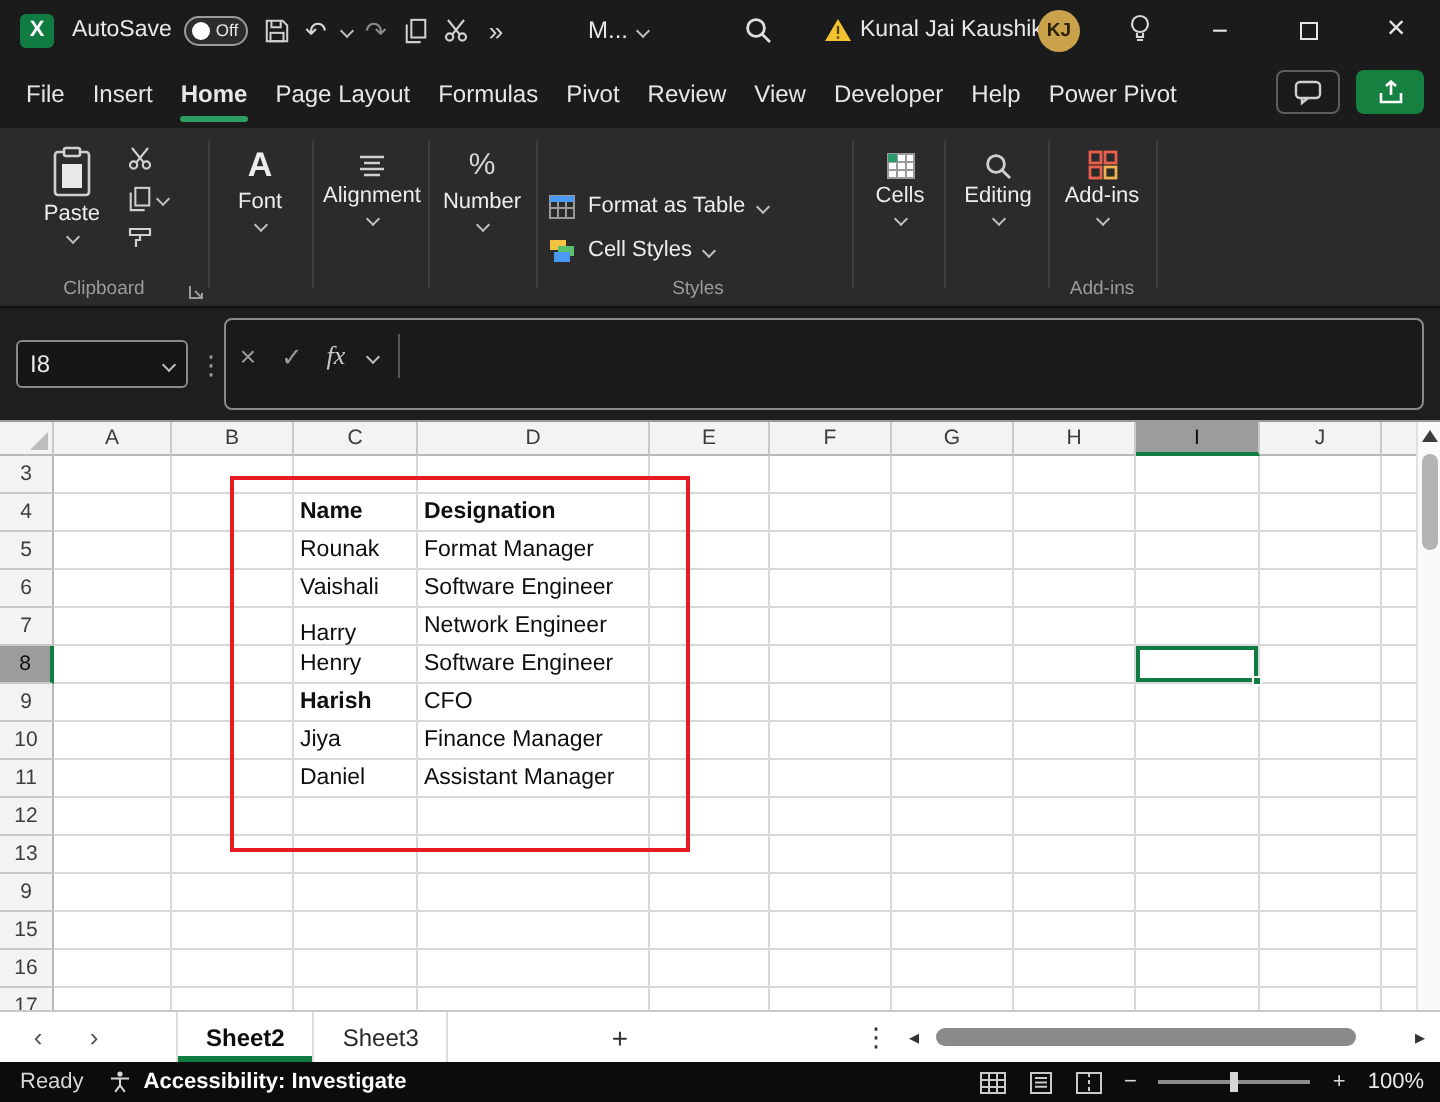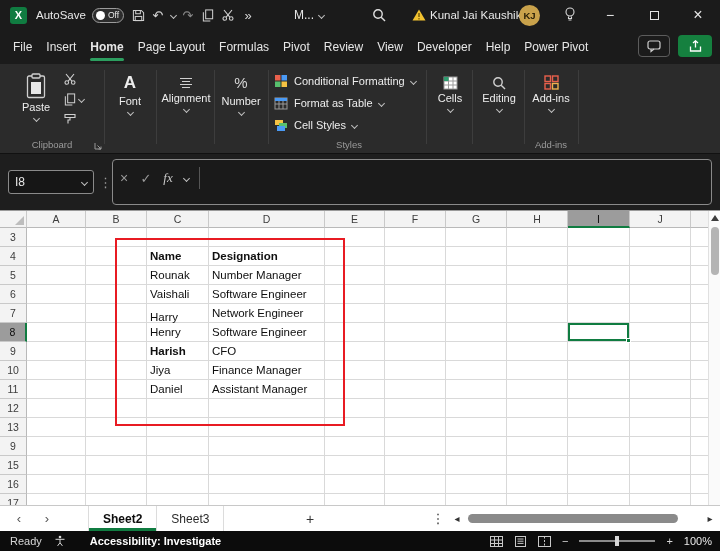--- a/index.html
+++ b/index.html
@@ -96,21 +96,21 @@
 .addsheet{left:300px;font-size:14px;color:#333;width:20px;justify-content:center}
 .sheetmenu{left:428px;font-size:13px;color:#333;width:20px;justify-content:center}
 .hscroll{left:450px;right:3px}
 .hs-arrow{font-size:10px;color:#333;width:14px;text-align:center;flex:none}
 .hs-track{flex:1;height:12px;position:relative}
 .hs-thumb{position:absolute;left:4px;top:1.5px;height:9px;width:88%;background:#8a8a8a;border-radius:5px}
 
 
 .statusbar{height:20px;background:#0c0c0c;position:relative;display:flex;align-items:center;color:#d6d6d6;font-size:11px}
 .sb-left{display:flex;align-items:flex-start;gap:12px;padding-left:10px}
-.sb-acc{font-weight:bold;color:#fff;display:flex;align-items:center;gap:24px}
+.sb-acc{font-weight:bold;color:#fff;display:flex;align-items:center;gap:6px}
 .sb-right{position:absolute;right:8px;top:0;bottom:0;display:flex;align-items:center;gap:11px}
 .ztrack{width:76px;height:2px;background:#8b8b8b;position:relative}
 .zthumb{position:absolute;left:36px;top:-4px;width:4px;height:10px;background:#d6d6d6}
 .zoomtxt{color:#e8e8e8}
 svg{display:block}
 </style>
 </head>
 <body>
 
 <div class="titlebar">
@@ -276,32 +276,20 @@
   </div>
   <div class="rdiv" style="left:214px"></div>
 
   <div class="rbtn" style="left:218px;width:46px">
     <span class="pct">%</span>
     <span class="rlabel">Number</span>
     <span class="chev"></span>
   </div>
   <div class="rdiv" style="left:268px"></div>
 
-  <div class="style-row" style="top:7px">
-    <span>
-      <svg width="14" height="14" viewBox="0 0 14 14">
-          <rect x="1" y="1" width="5.5" height="5.5" fill="#e8604c"></rect>
-          <rect x="7.5" y="1" width="5.5" height="5.5" fill="#4a9af5"></rect>
-          <rect x="1" y="7.5" width="5.5" height="5.5" fill="#58c06e"></rect>
-          <rect x="7.5" y="7.5" width="5.5" height="5.5" fill="#f5c243"></rect>
-        </svg>
-    </span>
-    <span>Conditional Formatting</span>
-    <span class="chev"></span>
-  </div>
   <div class="style-row" style="top:29px">
     <span>
       <svg width="14" height="13" viewBox="0 0 14 13">
           <rect x="1" y="1" width="12" height="11" fill="none" stroke="#9a9a9a"></rect>
           <rect x="1" y="1" width="12" height="3" fill="#4a9af5"></rect>
           <path d="M1 7h12M5 4v8M9 4v8" stroke="#9a9a9a"></path>
         </svg>
     </span>
     <span>Format as Table</span>
     <span class="chev"></span>
@@ -607,21 +595,21 @@
         <div class="cell" style="width:61px"></div>
         <div class="cell" style="width:62px"></div>
         <div class="cell" style="width:61px"></div>
         <div class="cell sliver"></div>
       </div>
     </div>
   <div id="cell-texts">
       <div class="dcell bold" style="left: 150px; top: 36px;">Name</div>
       <div class="dcell bold" style="left: 212px; top: 36px;">Designation</div>
       <div class="dcell" style="left: 150px; top: 55px;">Rounak</div>
-      <div class="dcell" style="left: 212px; top: 55px;">Number Manager</div>
+      <div class="dcell" style="left: 212px; top: 55px;">Format Manager</div>
       <div class="dcell" style="left: 150px; top: 74px;">Vaishali</div>
       <div class="dcell" style="left: 212px; top: 74px;">Software Engineer</div>
       <div class="dcell" style="left: 150px; top: 97px;">Harry</div>
       <div class="dcell" style="left: 212px; top: 93px;">Network Engineer</div>
       <div class="dcell" style="left: 150px; top: 112px;">Henry</div>
       <div class="dcell" style="left: 212px; top: 112px;">Software Engineer</div>
       <div class="dcell" style="left: 150px; top: 131px; font-weight: bold;">Harish</div>
       <div class="dcell" style="left: 212px; top: 131px;">CFO</div>
       <div class="dcell" style="left: 150px; top: 150px;">Jiya</div>
       <div class="dcell" style="left: 212px; top: 150px;">Finance Manager</div>

